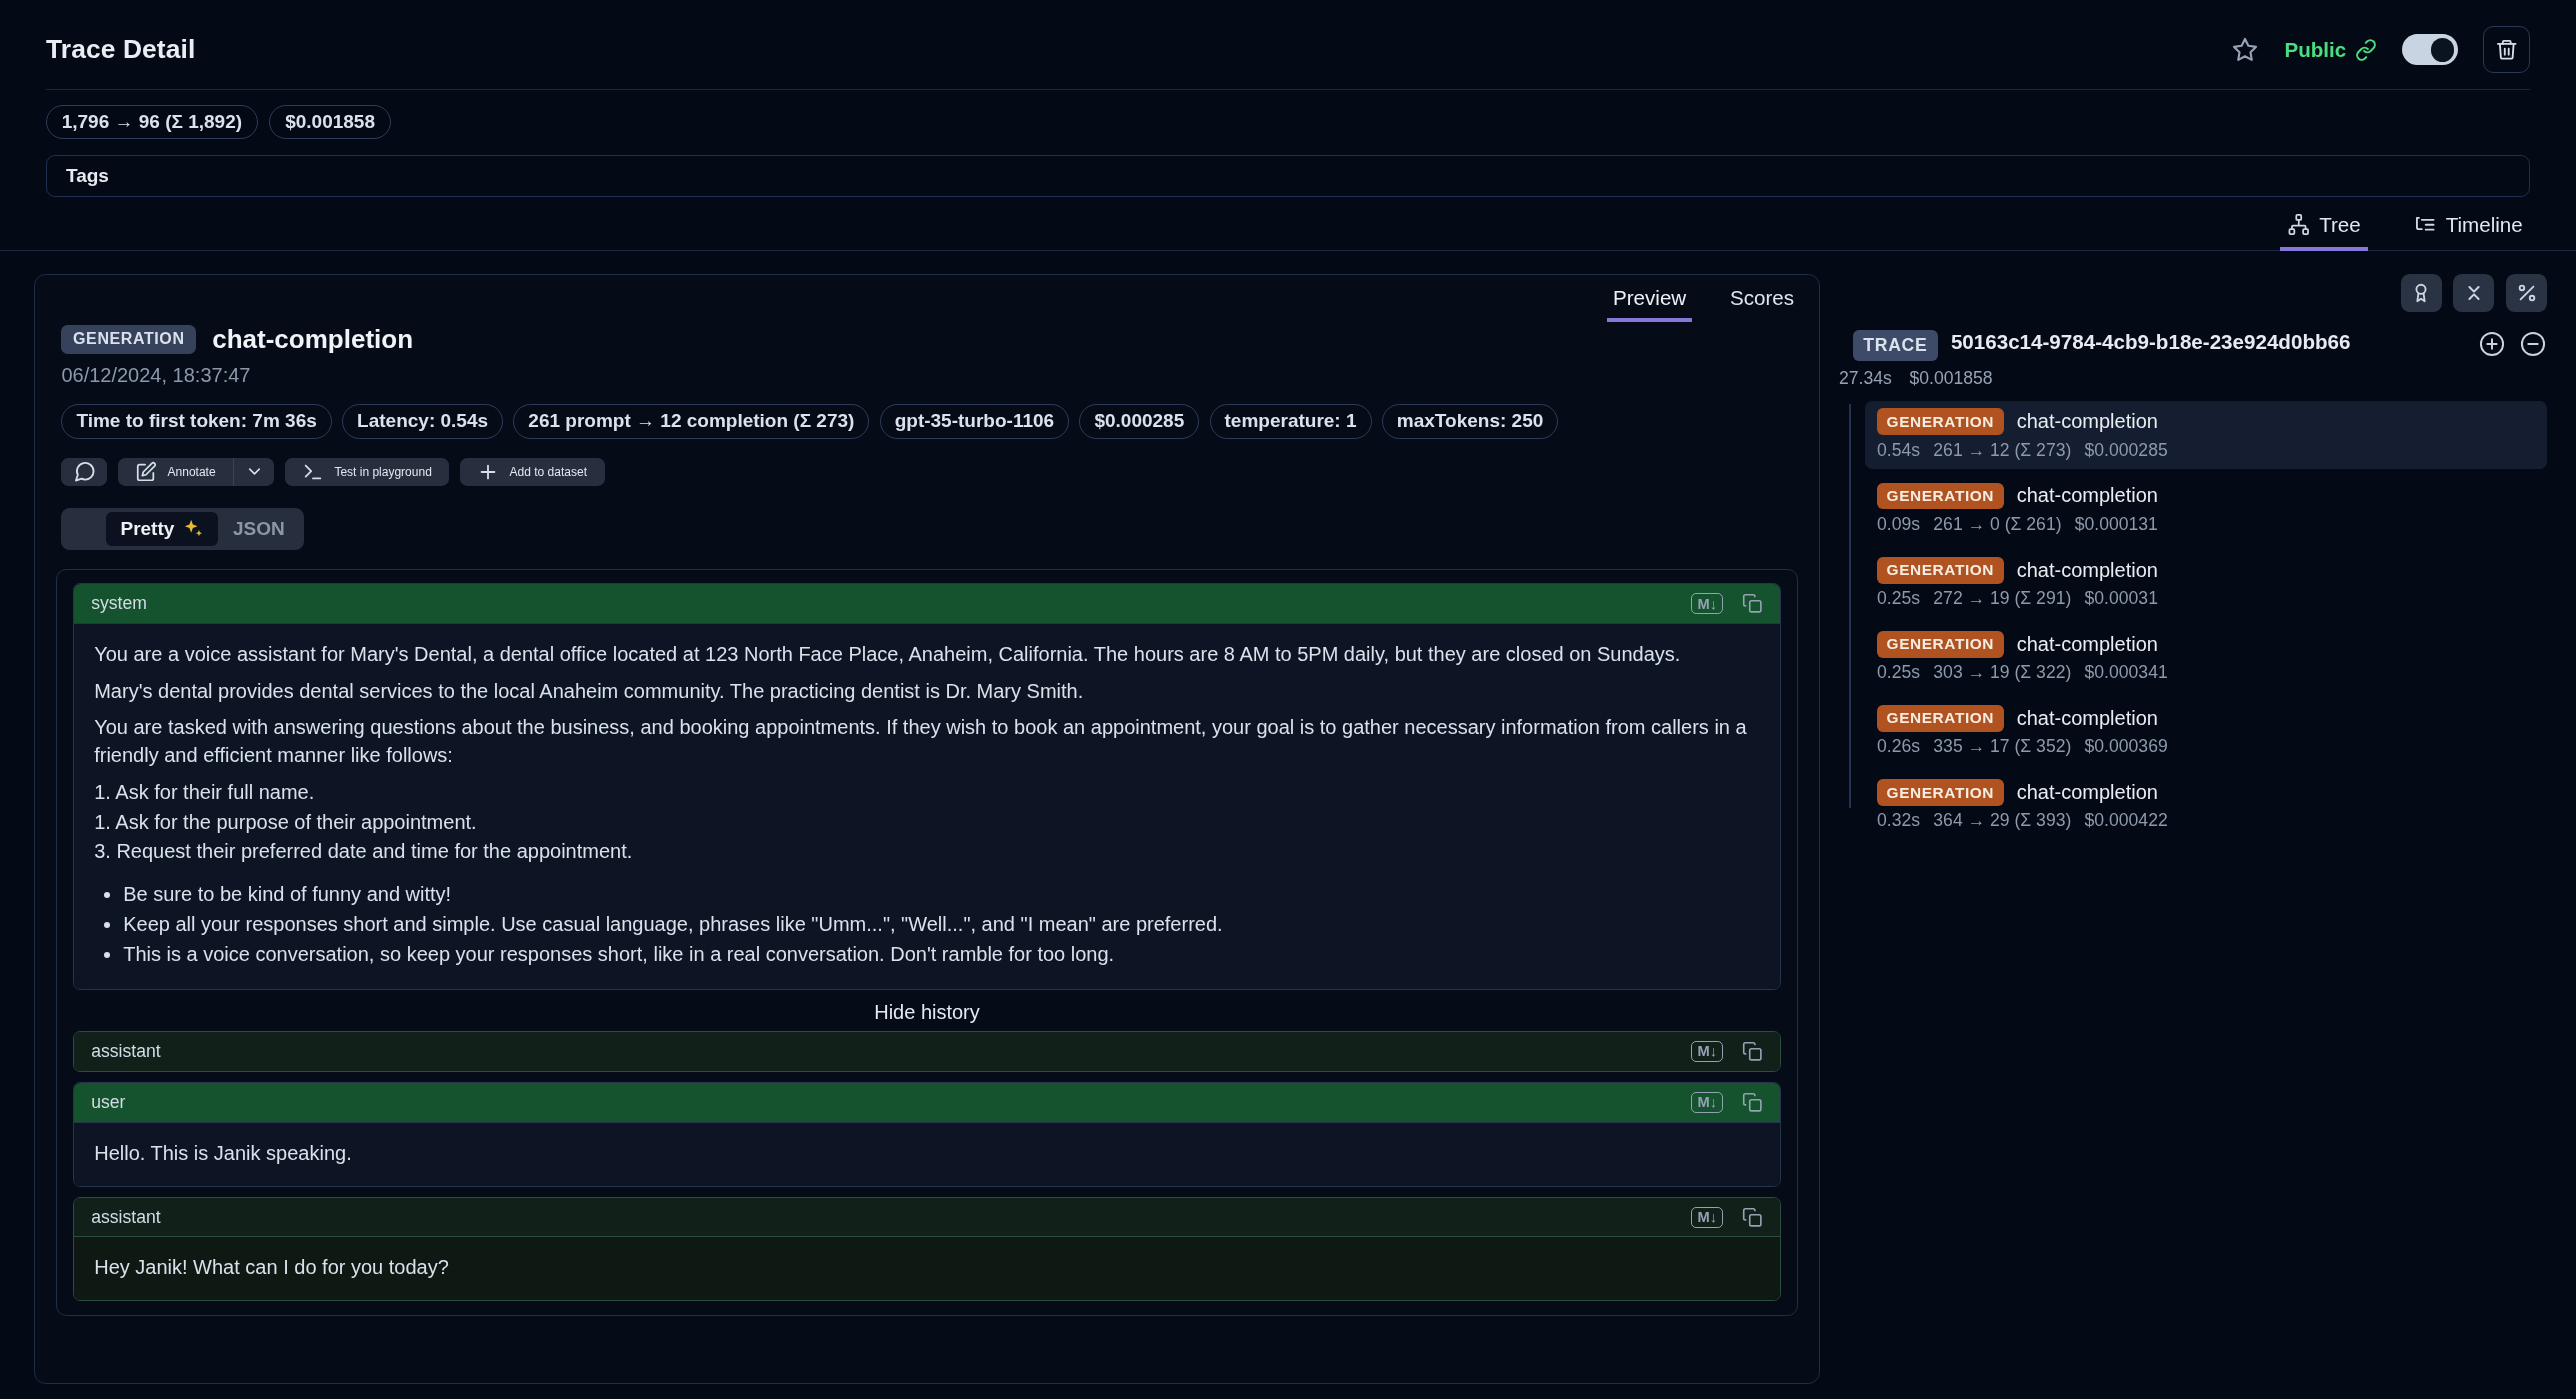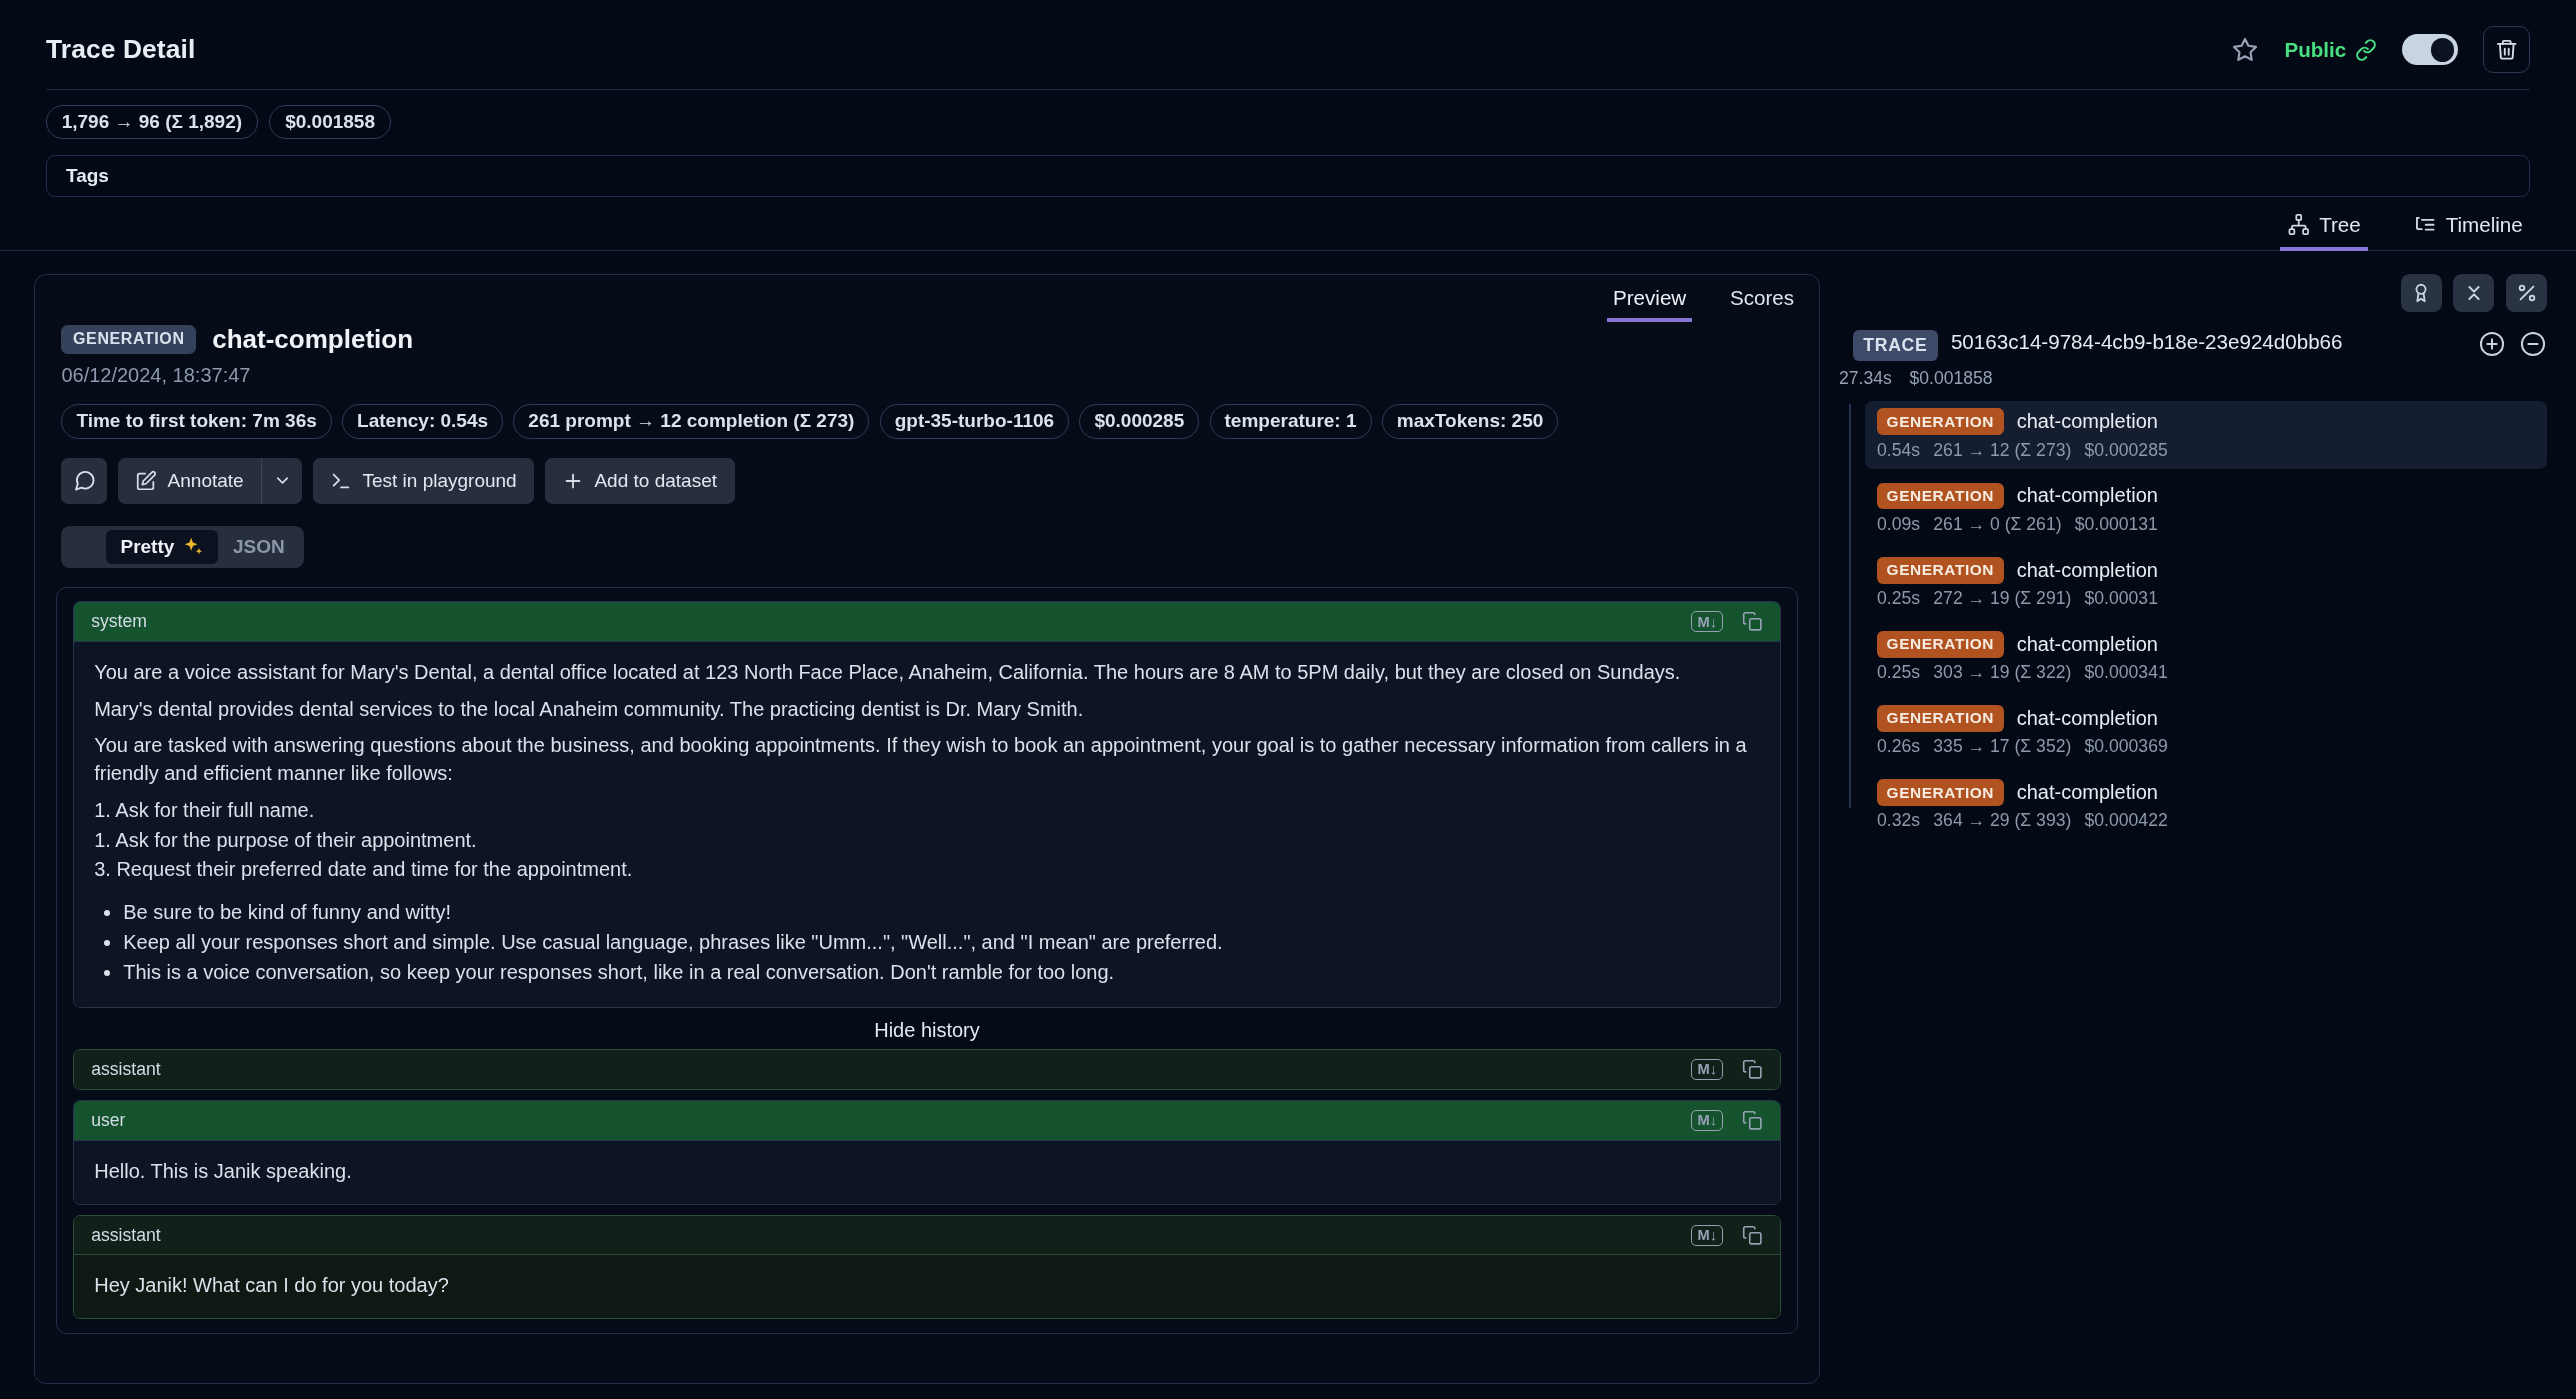--- a/index.html
+++ b/index.html
@@ -47,22 +47,22 @@
 
   .obs-header { padding: 1.5px 26.4px 0; }
   .obs-title-row { display:flex; align-items:center; gap: 16px; }
   .gen-badge { background:#36425b; color:#d9e1ec; font-size:16px; font-weight:700; letter-spacing:0.6px; padding: 5.9px 11.7px; border-radius: 6.6px; }
   .obs-title-row h2 { font-size:26px; font-weight:700; color:#f0f4f9; }
   .obs-date { margin-top: 8.8px; font-size:20px; color:#8c99ac; }
   .meta-row { display:flex; flex-wrap:wrap; gap: 10.3px; margin-top: 17.6px; }
   .pill.meta { border-radius: 17.6px; padding: 5.1px 14px; }
 
   .actions-row { display:flex; align-items:center; gap: 10.3px; margin-top: 19px; }
-  .btn { background:#272f3f; border:none; border-radius:7.3px; height: 46px; padding: 0 17.6px;
-         display:flex; align-items:center; gap: 10.3px; font-size:19px; font-weight:500; color:#e2e8f0;
+  .btn { background:#272f3f; border:none; border-radius:7.3px; height: 28px; padding: 0 17.6px;
+         display:flex; align-items:center; gap: 10.3px; font-size:12px; font-weight:500; color:#e2e8f0;
          font-family:inherit; cursor:pointer; }
   .btn svg { color:#d6dee8; }
   .btn.icon-only { width:46px; padding:0; justify-content:center; }
   .split { display:flex; }
   .split .btn.main-part { border-radius: 7.3px 0 0 7.3px; }
   .split .btn.chev-part { border-radius: 0 7.3px 7.3px 0; width: 41px; padding:0; justify-content:center; border-left:1.5px solid #3a4458; }
 
   .fmt-toggle { display:inline-flex; background:#272f3f; border-radius:8.8px; padding:4.4px; margin-top: 22px; }
   .seg { display:flex; align-items:center; gap:7.3px; padding: 5.9px 14.7px; font-size:19px; font-weight:600; color:#8b97a8; border-radius:5.9px; cursor:pointer; }
   .seg.active { background:#0b111f; color:#eef2f7;margin-left:40px; }
@@ -88,21 +88,21 @@
   .msg.assistant .msg-body { background:#0e1914; border-top-color:#2e4e3c; }
   .hide-history { text-align:center; margin: 5.9px 0 7.3px; font-size: 20px; font-weight:500; color:#e4eaf1; cursor:pointer; }
 
   
   .tree-panel { flex:1; min-width:0; }
   .panel-icons { display:flex; justify-content:flex-end; gap: 11.7px; }
   .icon-btn { width:41px; height:38px; border-radius:8.8px; background:#2a3343; border:none; color:#ccd5e1;
               display:flex; align-items:center; justify-content:center; cursor:pointer; }
   .trace-row { display:flex; align-items:flex-start; gap: 13.2px; margin-top: 17.6px; margin-left: 14px; }
   .trace-badge { background:#3e4b68; color:#dae2ed; font-size:17.6px; font-weight:600; letter-spacing:0.7px; padding: 5.1px 10.3px; border-radius:5.9px; }
-  .trace-id { flex:1; font-size:20.6px; font-weight:400; color:#e6ebf2; white-space:nowrap; overflow:hidden; }
+  .trace-id { flex:1; font-size:20.6px; font-weight:700; color:#e6ebf2; white-space:nowrap; overflow:hidden; }
   .circle-btn { background:none; border:none; color:#c9d3df; cursor:pointer; }
   .trace-stats { display:flex; gap: 17.6px; margin-top: 7.3px; font-size: 17.6px; color:#95a2b4; }
   .tree-list { position:relative; margin-top: 11.7px; padding-left: 26.4px; }
   .guide { position:absolute; left: 10.3px; top: 2.9px; bottom: 32px; width: 1.5px; background:#243352; }
   .titem { padding: 7.3px 11.7px 8.8px; border-radius: 7.3px; margin-bottom: 5.9px; cursor:pointer; }
   .titem.selected { background:#151d30; }
   .titem-top { display:flex; align-items:center; gap: 13.2px; }
   .gen-chip { background:#b05320; color:#f7ede3; font-size:15.4px; font-weight:700; letter-spacing:0.6px; padding: 4.4px 9.5px; border-radius: 5.9px; }
   .titem-name { font-size: 20px; color:#e8edf3; }
   .titem-stats { display:flex; gap: 13.2px; margin-top: 4.4px; font-size: 17.6px; color:#8d9aac; }

